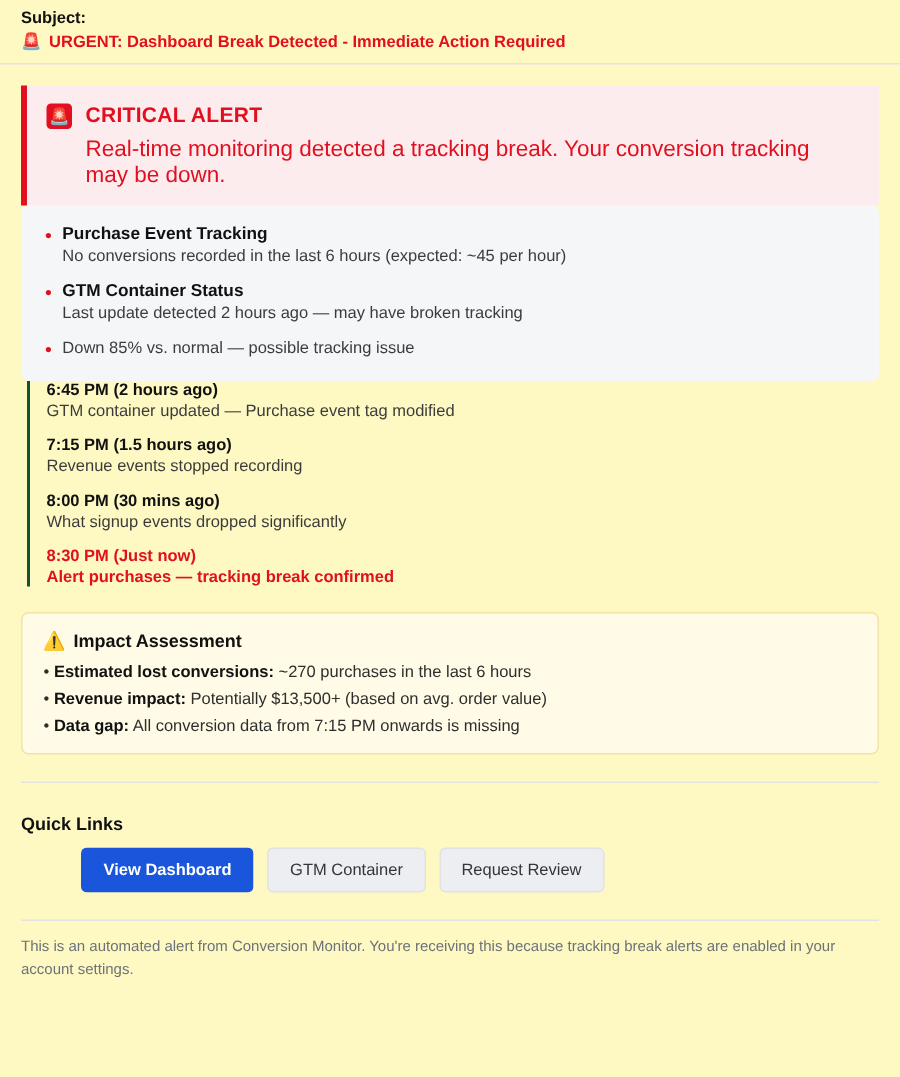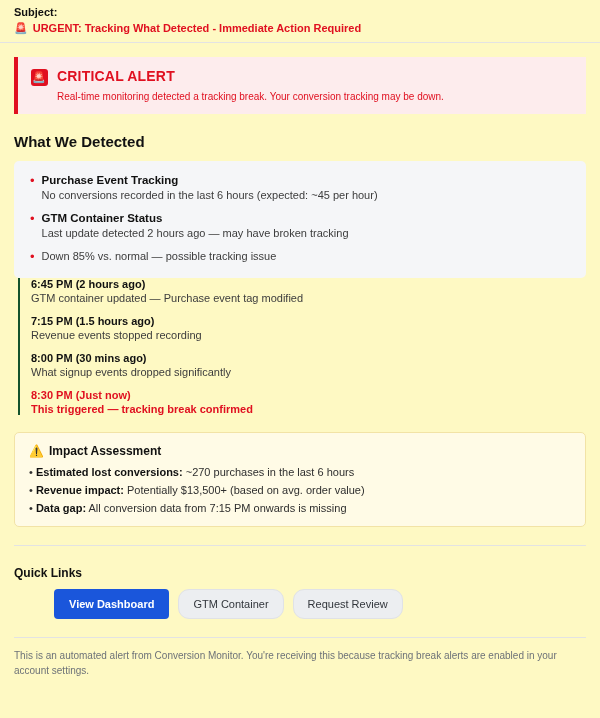--- a/index.html
+++ b/index.html
@@ -77,21 +77,21 @@
     margin-top: 1px;
   }
   .alert-title {
     font-size: 14px;
     font-weight: bold;
     color: #e01020;
     letter-spacing: 0.2px;
     margin: 0 0 7px 0;
   }
   .alert-sub {
-    font-size: 10px;
+    font-size: 15px;
     color: #e01020;
     margin: 0;
   }
 
   
   .section-title {
     font-size: 15px;
     font-weight: bold;
     color: #111;
     margin: 19px 0 11px 0;
@@ -205,21 +205,20 @@
   }
   .btn-primary {
     background: #1a56db;
     color: #ffffff;
     font-weight: bold;
   }
   .btn-secondary {
     background: #eceef1;
     color: #32363c;
     border-color: #e0e2e6;
-    border-radius: 11px;
   }
 
   
   .footer {
     margin-top: 18px;
     border-top: 1px solid #e3e3e3;
     padding-top: 11px;
   }
   .footer-text {
     font-size: 10px;
@@ -230,35 +229,34 @@
 </style>
 </head>
 <body>
 
 <div class="page">
 
   <div class="subject-block">
     <div class="subject-label">Subject:</div>
     <div class="subject-line">
       <span class="subject-emoji">🚨</span>
-      <span class="subject-text">URGENT: Tracking What Detected - Immediate Action Required</span>
+      <span class="subject-text">URGENT: Dashboard Break Detected - Immediate Action Required</span>
     </div>
   </div>
 
   <div class="body-wrap">
 
     <div class="alert-banner">
       <div class="alert-icon">🚨</div>
       <div>
         <p class="alert-title">CRITICAL ALERT</p>
         <p class="alert-sub">Real-time monitoring detected a tracking break. Your conversion tracking may be down.</p>
       </div>
     </div>
 
-    <h2 class="section-title">What We Detected</h2>
     <div class="detected-panel">
 
       <div class="detect-item">
         <span class="detect-bullet">•</span>
         <div>
           <p class="detect-head">Purchase Event Tracking</p>
           <p class="detect-desc">No conversions recorded in the last 6 hours (expected: ~45 per hour)</p>
         </div>
       </div>
 
@@ -287,21 +285,21 @@
       <div class="tl-item">
         <p class="tl-time">7:15 PM (1.5 hours ago)</p>
         <p class="tl-text">Revenue events stopped recording</p>
       </div>
       <div class="tl-item">
         <p class="tl-time">8:00 PM (30 mins ago)</p>
         <p class="tl-text">What signup events dropped significantly</p>
       </div>
       <div class="tl-item alert">
         <p class="tl-time">8:30 PM (Just now)</p>
-        <p class="tl-text">This triggered — tracking break confirmed</p>
+        <p class="tl-text">Alert purchases — tracking break confirmed</p>
       </div>
     </div>
 
     <div class="impact-box">
       <p class="impact-title">
         <span>⚠️</span>
         <span>Impact Assessment</span>
       </p>
       <p class="impact-line">
         • <b>Estimated lost conversions:</b>

